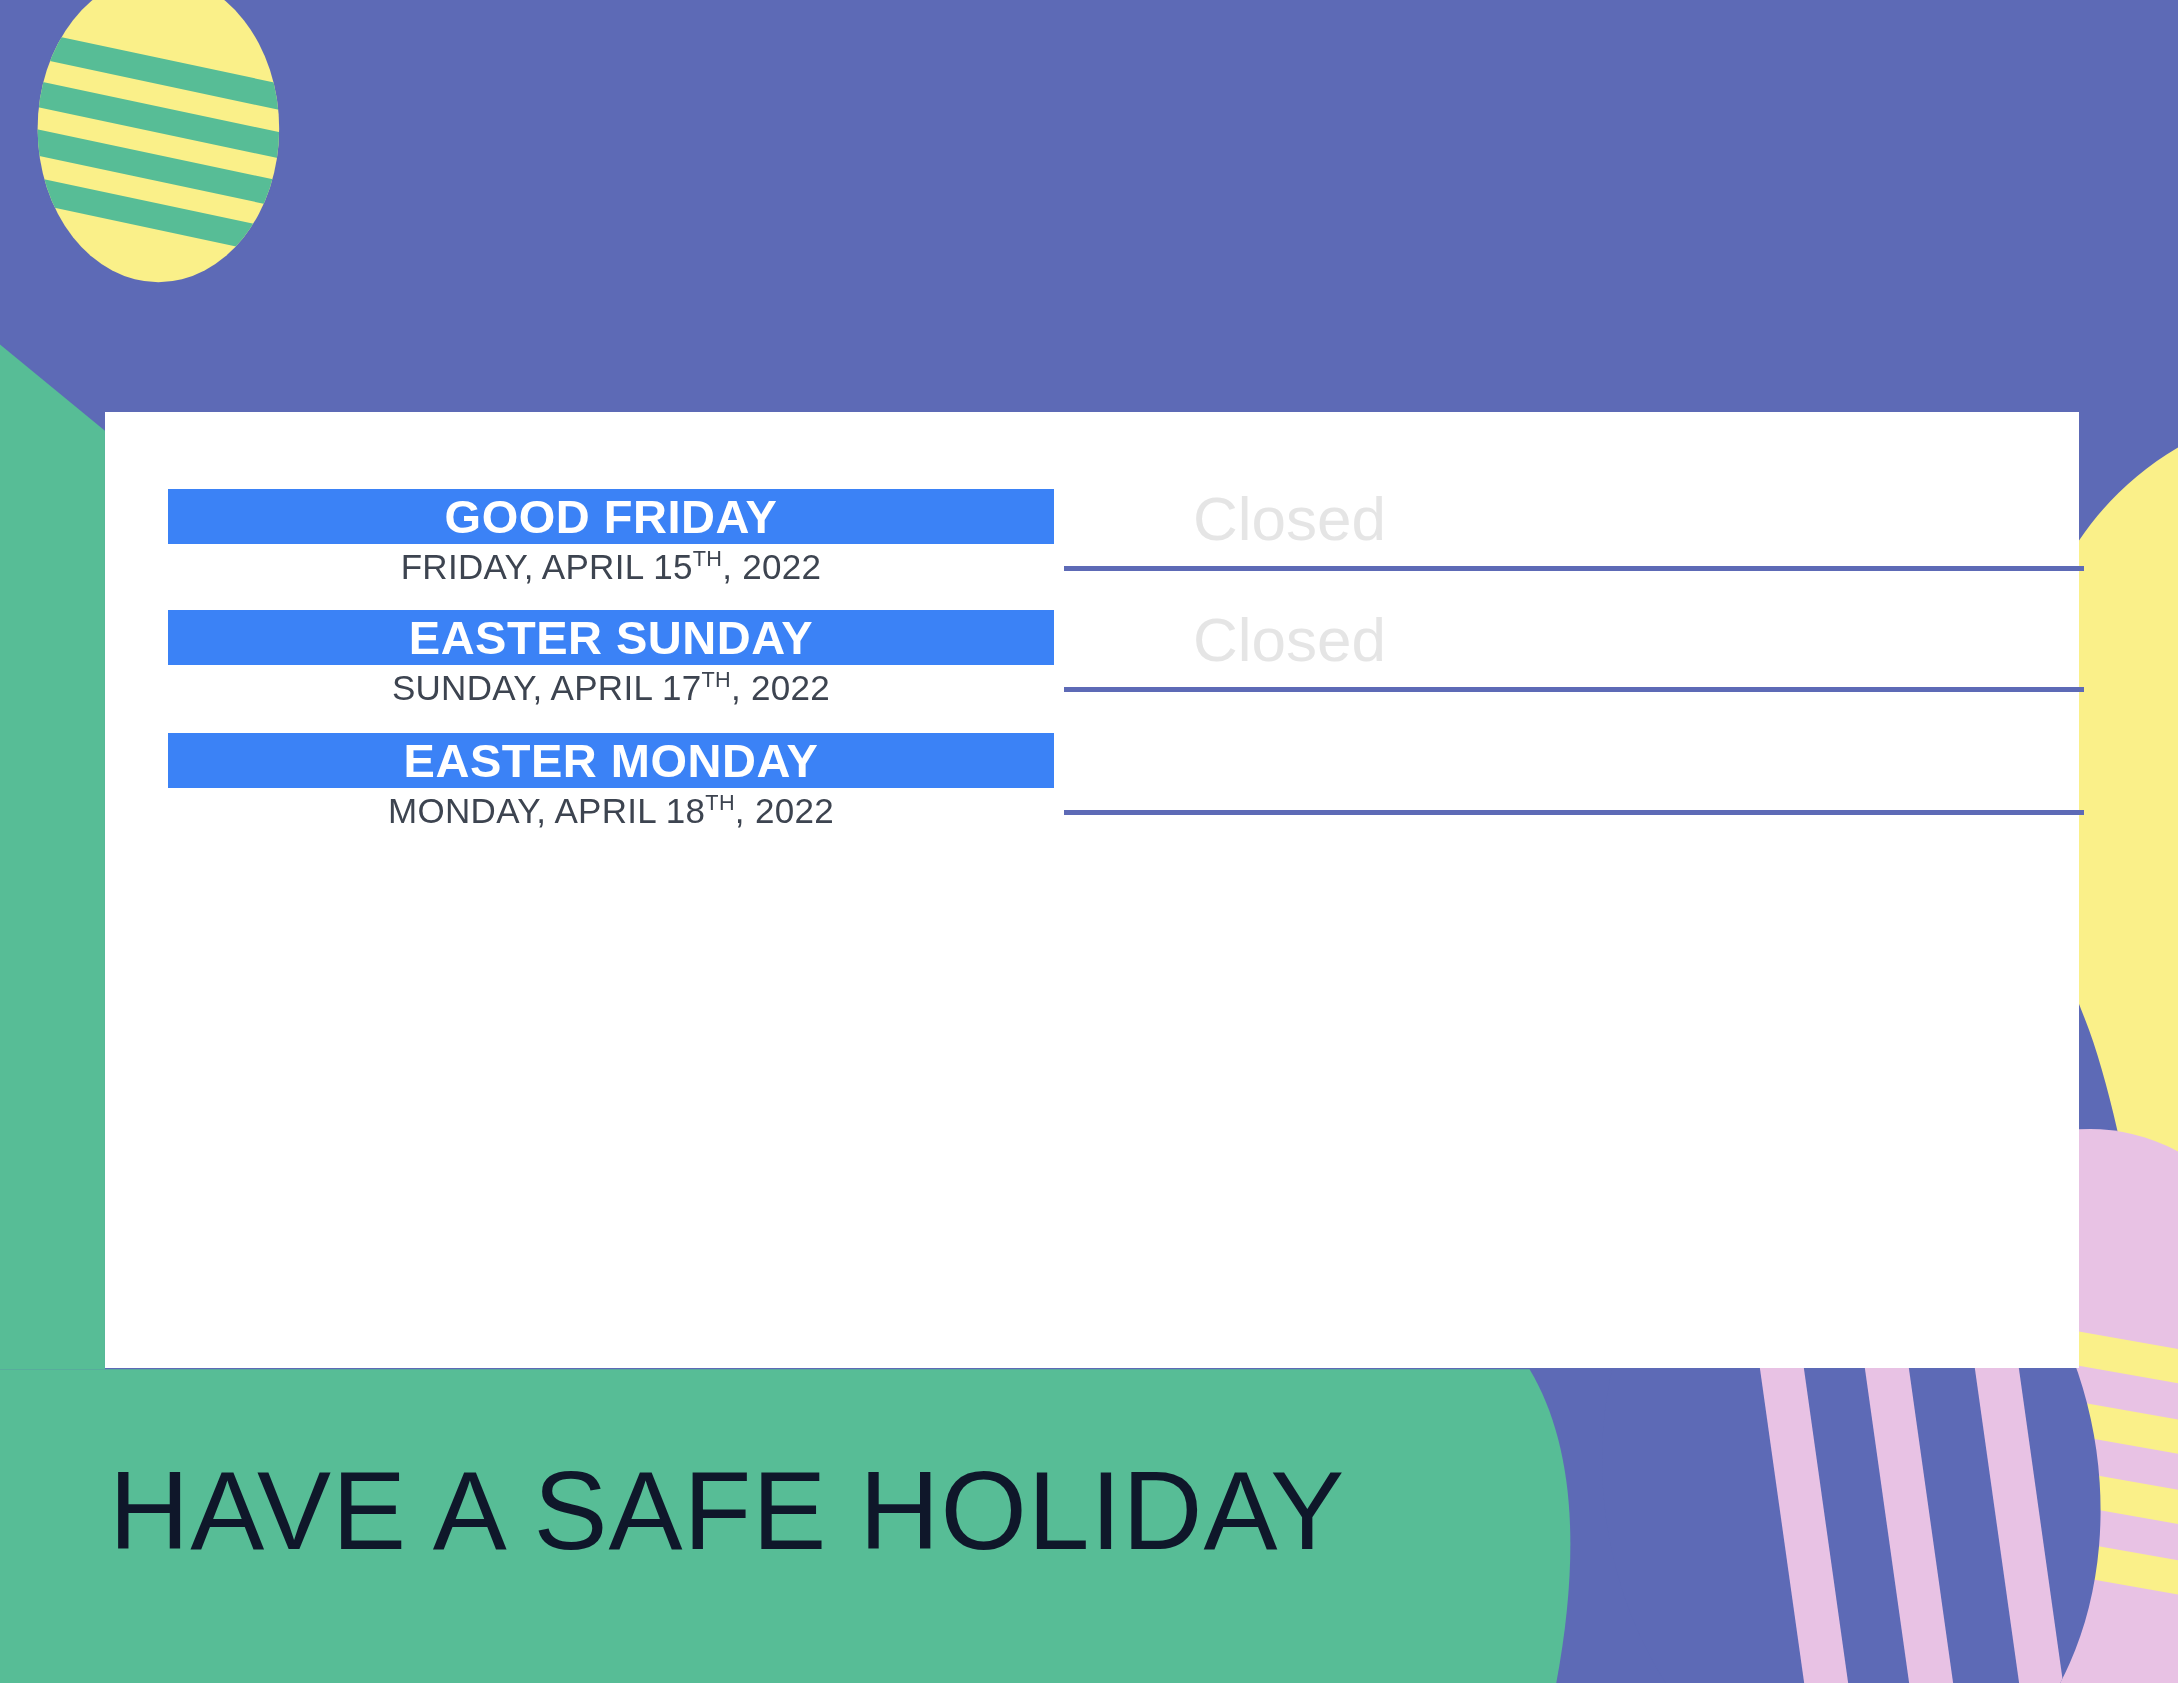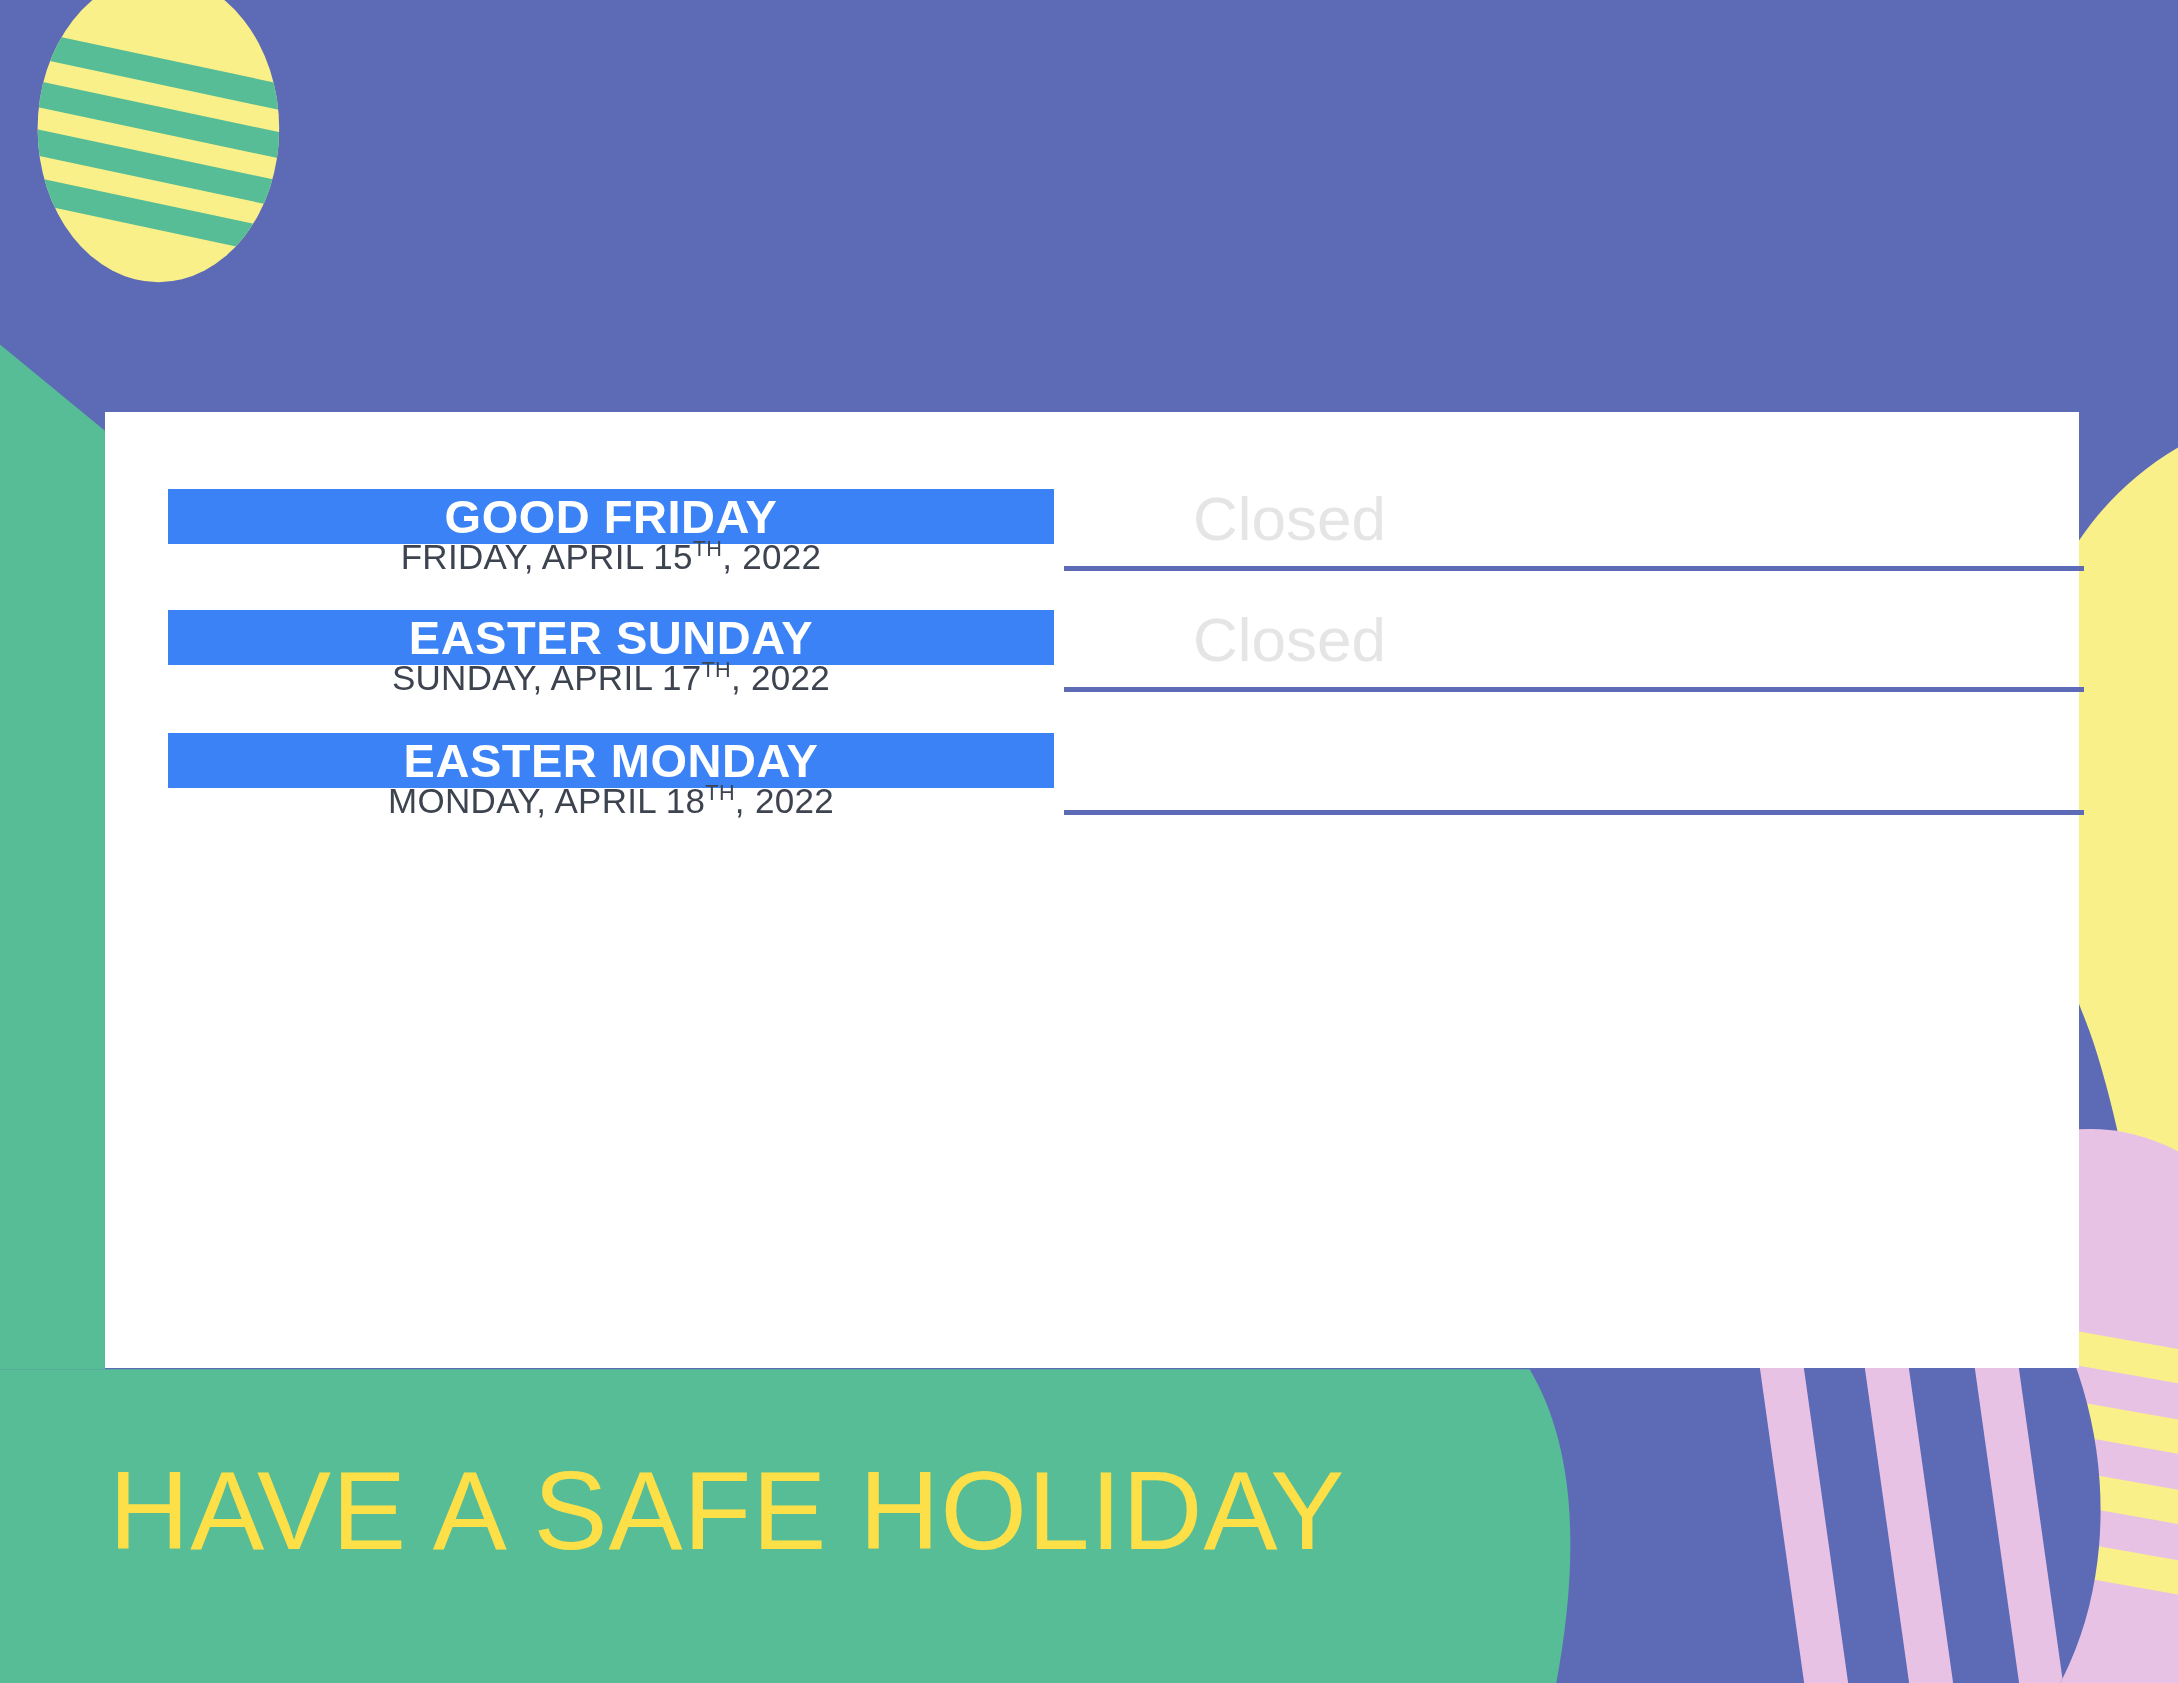--- a/index.html
+++ b/index.html
@@ -91,21 +91,21 @@
     font-weight: 700;
     letter-spacing: 0.5px;
     white-space: nowrap;
     line-height: 47px;
     font-family: "Liberation Sans", sans-serif;
   }
 
   .date-line {
     position: absolute;
     left: 168px;
-    top: 49px;
+    top: 59px;
     width: 886px;
     text-align: center;
     color: #3d4450;
     font-size: 35px;
     line-height: 38px;
     letter-spacing: 0.3px;
     white-space: nowrap;
     font-family: "Liberation Sans", sans-serif;
   }
   .date-line sup {
@@ -140,21 +140,21 @@
     background: #5d6ab6;
   }
 
   
   .footer {
     position: absolute;
     left: 109px;
     top: 1453px;
     font-size: 111px;
     line-height: 117px;
-    color: #fde047;
+    color: #0f172a;
     letter-spacing: 1px;
     white-space: nowrap;
     font-family: "Liberation Sans", sans-serif;
   }
 </style>
 </head>
 <body>
 
 <div class="poster">
 

